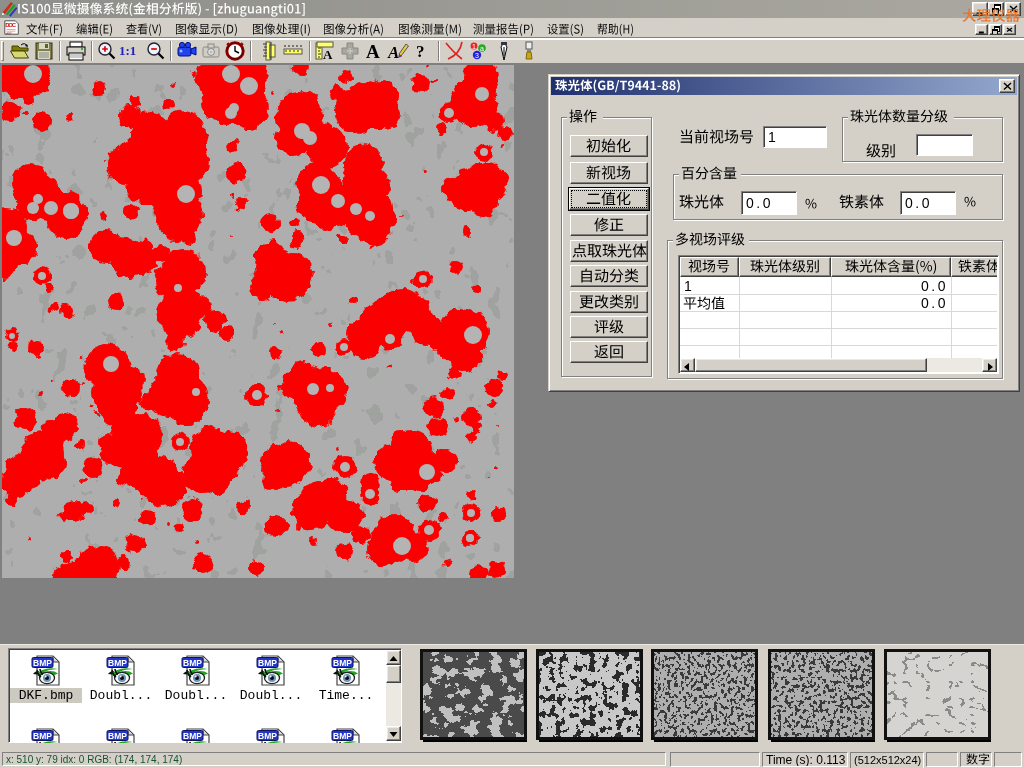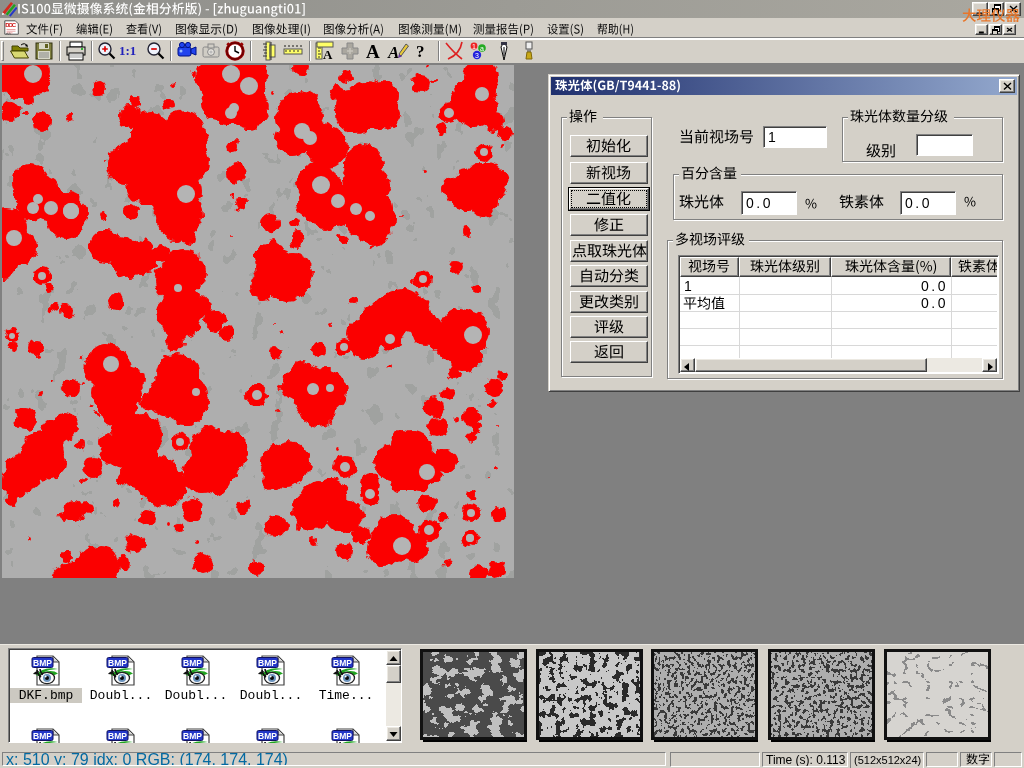--- a/index.html
+++ b/index.html
@@ -1051,21 +1051,21 @@
         <feFuncA type="discrete" tableValues="1 1 0 0 0 0 0 0 0 0 0 0 0 0 0 0"></feFuncA>
       </feComponentTransfer>
 <feFlood flood-color="#8a8a8a"></feFlood>
       <feComposite in2="m" operator="in"></feComposite>
     </filter>
 <rect x="3" y="4" width="104" height="89" fill="#000"></rect>
 <rect x="1.5" y="1.5" width="104" height="88" fill="#d6d4d0" stroke="#111" stroke-width="3"></rect>
 <rect x="3" y="3" width="101" height="85" filter="url(#th4)"></rect>
   </svg>
 <div class="abs" style="left:0;top:750px;width:1024px;height:18px;background:#d4d0c8"></div>
-<div style="position:absolute;left:2px;top:752px;width:664px;height:14px;border:1px solid;border-color:#808080 #fff #fff #808080;font-size:16px;color:#0369a1;line-height:14px;white-space:nowrap;overflow:hidden"><span style="padding-left:3px">x: 510 y: 79 idx: 0 RGB: (174, 174, 174)</span></div>
+<div style="position:absolute;left:2px;top:752px;width:664px;height:14px;border:1px solid;border-color:#808080 #fff #fff #808080;font-size:10px;color:#14532d;line-height:14px;white-space:nowrap;overflow:hidden"><span style="padding-left:3px">x: 510 y: 79 idx: 0 RGB: (174, 174, 174)</span></div>
 <div style="position:absolute;left:670px;top:752px;width:90px;height:15px;border:1px solid;border-color:#808080 #fff #fff #808080;font-size:12px;color:#000;line-height:14px;white-space:nowrap;overflow:hidden"></div>
 <div style="position:absolute;left:762px;top:752px;width:86px;height:15px;border:1px solid;border-color:#808080 #fff #fff #808080;font-size:12px;color:#000;line-height:14px;white-space:nowrap;overflow:hidden"><span style="padding-left:3px">Time (s): 0.113</span></div>
 <div style="position:absolute;left:850px;top:752px;width:74px;height:23px;border:1px solid;border-color:#808080 #fff #fff #808080;font-size:12px;color:#000;line-height:14px;white-space:nowrap;overflow:hidden"><span style="padding-left:3px"><span style="font-size:11px">(512x512x24)</span></span></div>
 <div style="position:absolute;left:926px;top:752px;width:32px;height:15px;border:1px solid;border-color:#808080 #fff #fff #808080;font-size:12px;color:#000;line-height:14px;white-space:nowrap;overflow:hidden"></div>
 <div style="position:absolute;left:960px;top:752px;width:32px;height:15px;border:1px solid;border-color:#808080 #fff #fff #808080;font-size:12px;color:#000;line-height:14px;white-space:nowrap;overflow:hidden"></div>
 <svg style="position:absolute;left:966px;top:753px" width="24" height="16" viewBox="0 0 24 16">
     <path d="M5.3 0.7C5.1 1.2 4.7 1.9 4.4 2.3L5 2.6C5.3 2.2 5.7 1.6 6.1 1ZM1.1 1C1.4 1.5 1.7 2.2 1.8 2.6L2.5 2.3C2.4 1.9 2.1 1.2 1.7 0.8ZM4.9 7.4C4.6 8.1 4.3 8.6 3.8 9C3.3 8.8 2.9 8.6 2.4 8.4C2.6 8.1 2.8 7.8 3 7.4ZM1.3 8.7C1.9 9 2.6 9.3 3.2 9.6C2.4 10.1 1.5 10.5 0.5 10.7C0.6 10.9 0.8 11.2 0.9 11.4C2 11.1 3 10.7 3.9 10C4.3 10.2 4.7 10.4 4.9 10.6L5.5 10C5.2 9.9 4.9 9.6 4.5 9.4C5.1 8.7 5.6 7.9 5.9 6.9L5.4 6.6L5.3 6.7H3.3L3.6 6.1L2.8 5.9C2.7 6.2 2.6 6.4 2.5 6.7H0.8V7.4H2.1C1.8 7.9 1.6 8.4 1.3 8.7ZM3.1 0.5V2.7H0.6V3.5H2.8C2.2 4.2 1.3 5 0.5 5.3C0.6 5.5 0.9 5.8 1 6C1.7 5.6 2.5 5 3.1 4.2V5.7H3.9V4.1C4.5 4.5 5.2 5.1 5.5 5.3L6 4.7C5.7 4.5 4.7 3.8 4.1 3.5H6.4V2.7H3.9V0.5ZM7.5 0.6C7.2 2.7 6.7 4.7 5.8 6C6 6.1 6.3 6.4 6.5 6.5C6.8 6.1 7 5.5 7.3 5C7.5 6.1 7.9 7.2 8.3 8.2C7.7 9.3 6.7 10.2 5.4 10.8C5.6 11 5.8 11.4 5.9 11.6C7.1 10.9 8.1 10.1 8.8 9C9.4 10 10.1 10.8 11.1 11.4C11.2 11.2 11.5 10.9 11.7 10.7C10.7 10.2 9.9 9.3 9.3 8.2C9.9 6.9 10.3 5.4 10.6 3.6H11.4V2.8H8C8.1 2.1 8.3 1.4 8.4 0.7ZM9.7 3.6C9.5 5 9.2 6.2 8.8 7.2C8.3 6.2 8 4.9 7.8 3.6Z M17.5 6.2V7H12.8V7.8H17.5V10.4C17.5 10.6 17.5 10.6 17.2 10.6C17 10.6 16.2 10.6 15.4 10.6C15.6 10.8 15.8 11.3 15.8 11.5C16.8 11.5 17.5 11.5 17.9 11.4C18.3 11.2 18.5 10.9 18.5 10.4V7.8H23.2V7H18.5V6.5C19.5 6 20.6 5.1 21.3 4.4L20.7 3.9L20.5 3.9H14.8V4.8H19.6C19 5.3 18.2 5.9 17.5 6.2ZM17.1 0.7C17.3 1 17.5 1.4 17.7 1.7H13V4.2H13.8V2.6H22.1V4.2H23V1.7H18.8C18.6 1.3 18.3 0.8 18 0.4Z" fill="#000"></path>
   </svg>
 <div style="position:absolute;left:994px;top:752px;width:28px;height:15px;border:1px solid;border-color:#808080 #fff #fff #808080;font-size:12px;color:#000;line-height:14px;white-space:nowrap;overflow:hidden"></div>
 <div class="abs" style="left:548px;top:74px;width:472px;height:318px;background:#d4d0c8;

